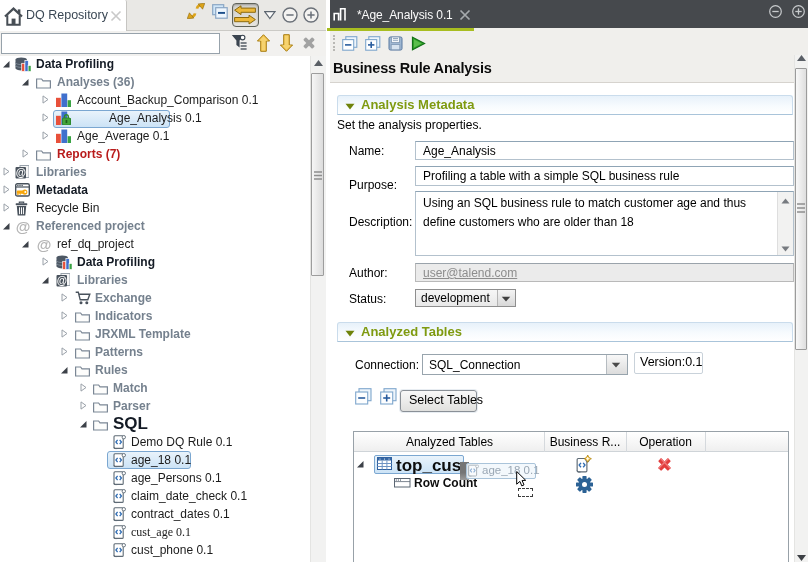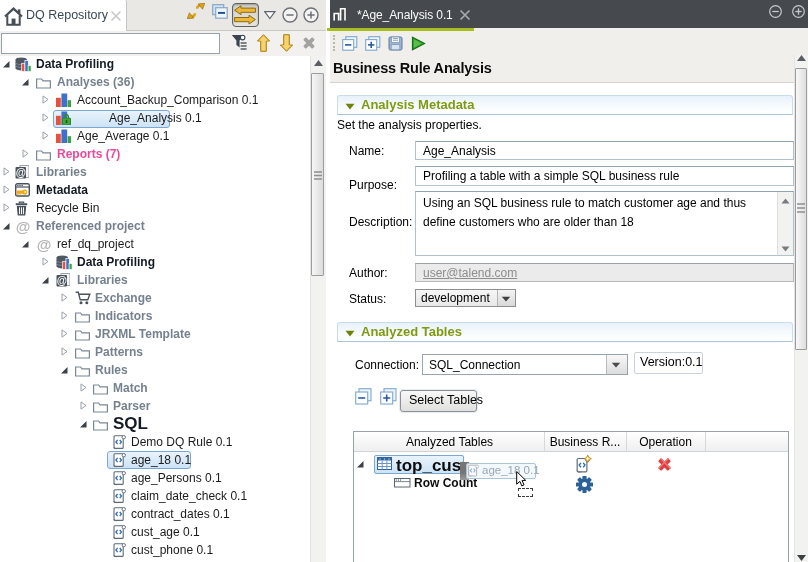--- a/index.html
+++ b/index.html
@@ -125,21 +125,21 @@
     <rect x="5.4" y="0.5" width="5.8" height="13.5" fill="#4070cd"></rect>
     <rect x="11.6" y="7.2" width="3.9" height="6.8" fill="#3aa344"></rect>
   </svg>
 <div class="abs" style="left:77px;top:127px;height:18px;line-height:18px;font-size:12px;color:#1b1b1b;white-space:nowrap;">Age_Average 0.1</div>
 <svg style="position:absolute;left:22px;top:149px;" width="8" height="10" viewBox="0 0 8 10">
     <path d="M1 0.9 L6 4.5 L1 8.1 Z" fill="#fdfdfd" stroke="#99a0a8" stroke-width="1"></path>
   </svg>
 <svg style="position:absolute;left:36px;top:148px;" width="15" height="13" viewBox="0 0 15 13">
     <path d="M0.6 12 V3 H5.6 L7 4.8 H14.4 V12 Z" fill="#fdfdfc" stroke="#7b8795" stroke-width="1.2"></path>
   </svg>
-<div class="abs" style="left:57px;top:145px;height:18px;line-height:18px;font-size:12px;font-weight:bold;color:#ec4899;white-space:nowrap;">Reports (7)</div>
+<div class="abs" style="left:57px;top:145px;height:18px;line-height:18px;font-size:12px;font-weight:bold;color:#b91c1c;white-space:nowrap;">Reports (7)</div>
 <svg style="position:absolute;left:3px;top:167px;" width="8" height="10" viewBox="0 0 8 10">
     <path d="M1 0.9 L6 4.5 L1 8.1 Z" fill="#fdfdfd" stroke="#99a0a8" stroke-width="1"></path>
   </svg>
 <svg style="position:absolute;left:15px;top:165px;" width="14" height="14" viewBox="0 0 14 14">
     <rect x="5" y="0.5" width="9" height="12" fill="#f6f6f6" stroke="#9aa3ac" stroke-width="1"></rect>
     <rect x="0.5" y="2" width="10.5" height="11.5" rx="1" fill="#49525c"></rect>
     <text x="5.8" y="11.2" font-size="10.5" font-weight="bold" fill="#ffffff" text-anchor="middle">@</text>
   </svg>
 <div class="abs" style="left:36px;top:163px;height:18px;line-height:18px;font-size:12px;font-weight:bold;color:#75818e;white-space:nowrap;">Libraries</div>
 <svg style="position:absolute;left:3px;top:185px;" width="8" height="10" viewBox="0 0 8 10">
@@ -317,21 +317,21 @@
 <div class="abs" style="left:131px;top:505px;height:18px;line-height:18px;font-size:12px;color:#1b1b1b;white-space:nowrap;">contract_dates 0.1</div>
 <svg style="position:absolute;left:112px;top:524px;" width="14" height="16" viewBox="0 0 14 16">
     <g opacity="1.0">
       <rect x="2" y="1.8" width="9.2" height="12.6" rx="1" fill="#fff" stroke="#5f6b76" stroke-width="1.1"></rect>
       <circle cx="11.8" cy="3.2" r="1.7" fill="#fff" stroke="#5f6b76" stroke-width="0.9"></circle>
       <path d="M2 13 a1.6 1.6 0 0 0 1.6 1.6 h1.6" fill="none" stroke="#5f6b76" stroke-width="0.9"></path>
       <path d="M5.6 5.9 L3.9 8 L5.6 10.1" fill="none" stroke="#2f6cb3" stroke-width="1.3"></path>
       <path d="M7.7 5.9 L9.4 8 L7.7 10.1" fill="none" stroke="#2f6cb3" stroke-width="1.3"></path>
     </g>
   </svg>
-<div class="abs" style="left:131px;top:523px;height:18px;line-height:18px;font-size:12px;color:#1b1b1b;white-space:nowrap;">cust_age 0.1</div>
+<div class="abs" style="left:131px;top:523px;height:18px;line-height:18px;font-size:12px;color:#1b1b1b;white-space:nowrap;font-family:Liberation Serif, serif;">cust_age 0.1</div>
 <svg style="position:absolute;left:112px;top:542px;" width="14" height="16" viewBox="0 0 14 16">
     <g opacity="1.0">
       <rect x="2" y="1.8" width="9.2" height="12.6" rx="1" fill="#fff" stroke="#5f6b76" stroke-width="1.1"></rect>
       <circle cx="11.8" cy="3.2" r="1.7" fill="#fff" stroke="#5f6b76" stroke-width="0.9"></circle>
       <path d="M2 13 a1.6 1.6 0 0 0 1.6 1.6 h1.6" fill="none" stroke="#5f6b76" stroke-width="0.9"></path>
       <path d="M5.6 5.9 L3.9 8 L5.6 10.1" fill="none" stroke="#2f6cb3" stroke-width="1.3"></path>
       <path d="M7.7 5.9 L9.4 8 L7.7 10.1" fill="none" stroke="#2f6cb3" stroke-width="1.3"></path>
     </g>
   </svg>
 <div class="abs" style="left:131px;top:541px;height:18px;line-height:18px;font-size:12px;color:#1b1b1b;white-space:nowrap;">cust_phone 0.1</div>

